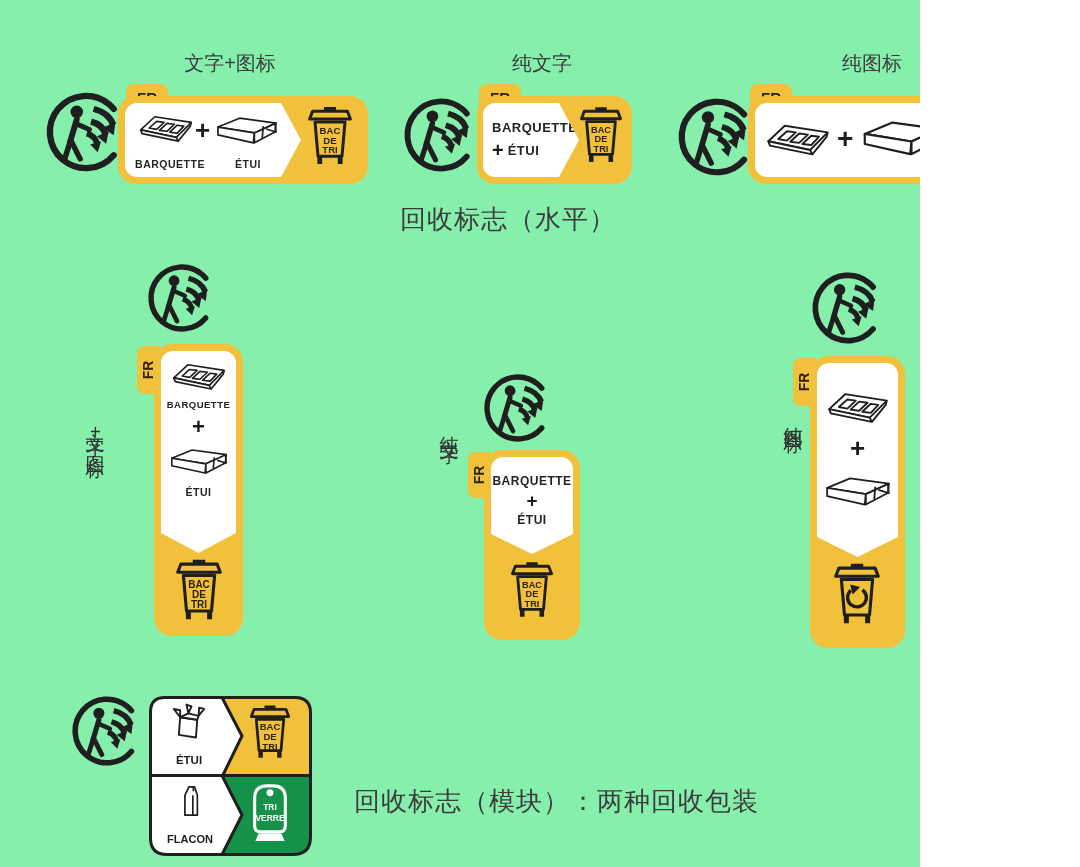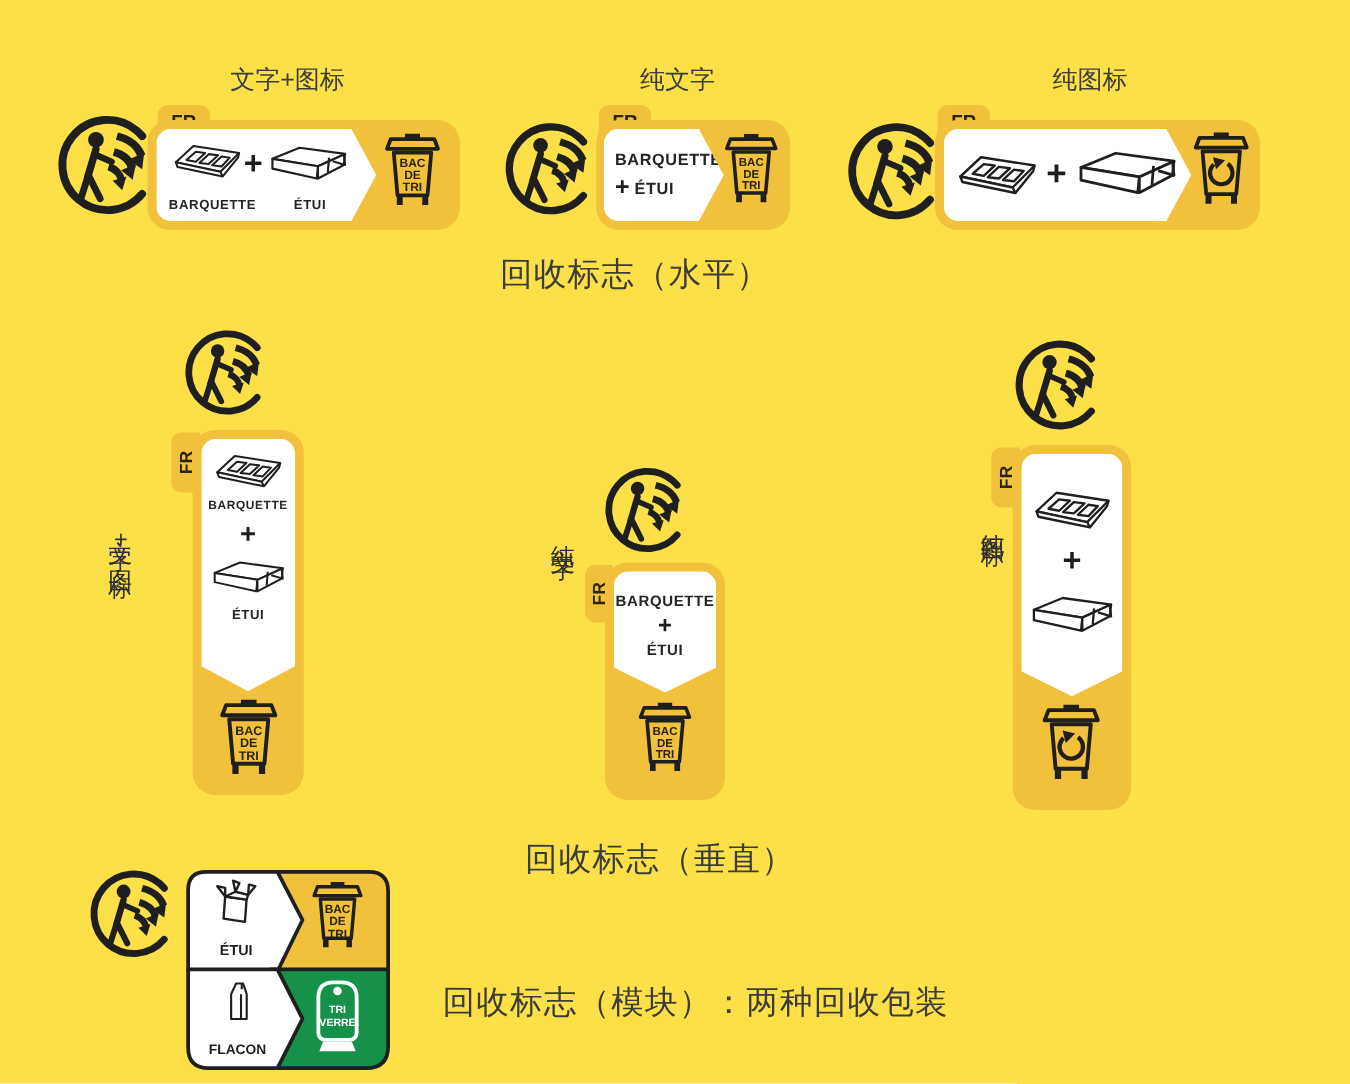--- a/index.html
+++ b/index.html
@@ -1,17 +1,17 @@
 <!DOCTYPE html>
 <html style="--yellow: #F2C13C; --green: #15914A; --icon-dark: #1F1F1F; --text-dark: #3C3C3C; --bin-text: #2A2408;"><head>
 <meta charset="utf-8">
 <style>
 *{margin:0;padding:0;box-sizing:border-box}
 html,body{background:#fff}
-.page{position:relative;width:1080px;height:867px;background:#fde047;overflow:hidden;
+.page{position:relative;width:920px;height:867px;background:#86efac;overflow:hidden;
       font-family:"Liberation Sans","DejaVu Sans",sans-serif;color:#3d3d3d}
 .abs{position:absolute}
 svg{overflow:visible;display:block}
 .hdr{position:absolute;width:180px;text-align:center;font-size:20px;color:#3c3c3c}
 .caption{position:absolute;font-size:26px;color:#3c3c3c;letter-spacing:1px}
 .caption.center{text-align:left}
 .vtext{position:absolute;writing-mode:vertical-rl;font-size:19px;color:#2f2f2f;letter-spacing:4px}
 
 .hs{position:absolute}
 .fr-tab{position:absolute;left:8px;top:0;height:27px;padding:0 11px;background:var(--yellow);
@@ -242,21 +242,20 @@
           <use href="#boxicon"></use>
         </svg>
     </div>
     <svg class="abs" style="left:39px;top:206px" width="50" height="66" viewBox="0 0 80 104">
       <use href="#binout"></use>
       <circle cx="40" cy="56" r="15" fill="none" stroke="var(--icon-dark)" stroke-width="5.5" stroke-dasharray="74 21" transform="rotate(-55 40 56)"></circle>
       <path d="M29,35 L45,39 L33,51 Z" fill="var(--icon-dark)"></path>
     </svg>
   </div>
 
-  <div class="caption center" style="left:420px;top:670px;width:300px">回收标志（垂直）</div>
 
   <svg class="abs" style="left:70px;top:694px" width="74" height="74" viewBox="0 0 100 100">
       <use href="#triman"></use>
     </svg>
 
   <svg class="abs" style="left:147px;top:694px" width="167" height="83" viewBox="0 0 167 83">
     <path d="M70,3.5 H148 Q163.5,3.5 163.5,19 V83 H70 Z" fill="var(--yellow)" stroke="var(--icon-dark)" stroke-width="3"></path>
     <path d="M3.5,83 V18 Q3.5,3.5 18,3.5 H75 L95,42 L75,83 Z" fill="#fff" stroke="var(--icon-dark)" stroke-width="3" stroke-linejoin="round"></path>
     <use href="#openbox" x="23" y="6" width="38" height="42"></use>
     <text x="42" y="70" text-anchor="middle" font-size="11.5" class="svg-lbl">ÉTUI</text>

